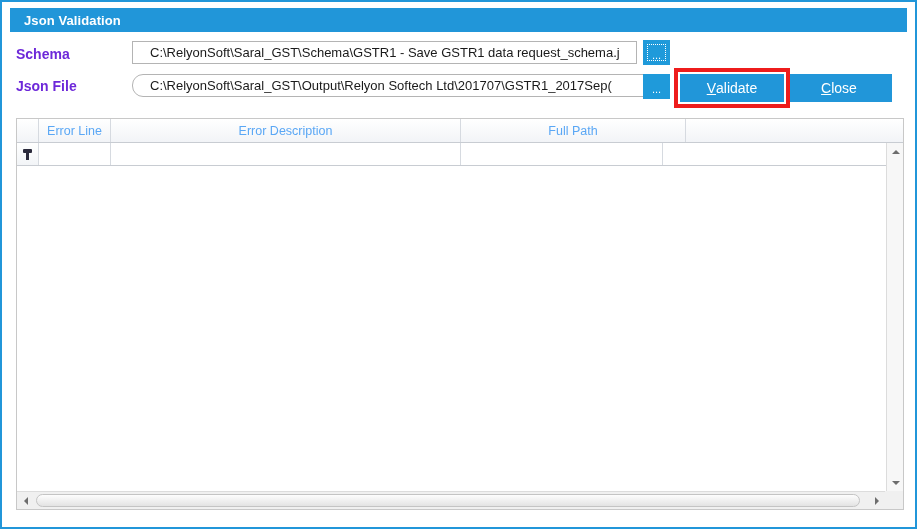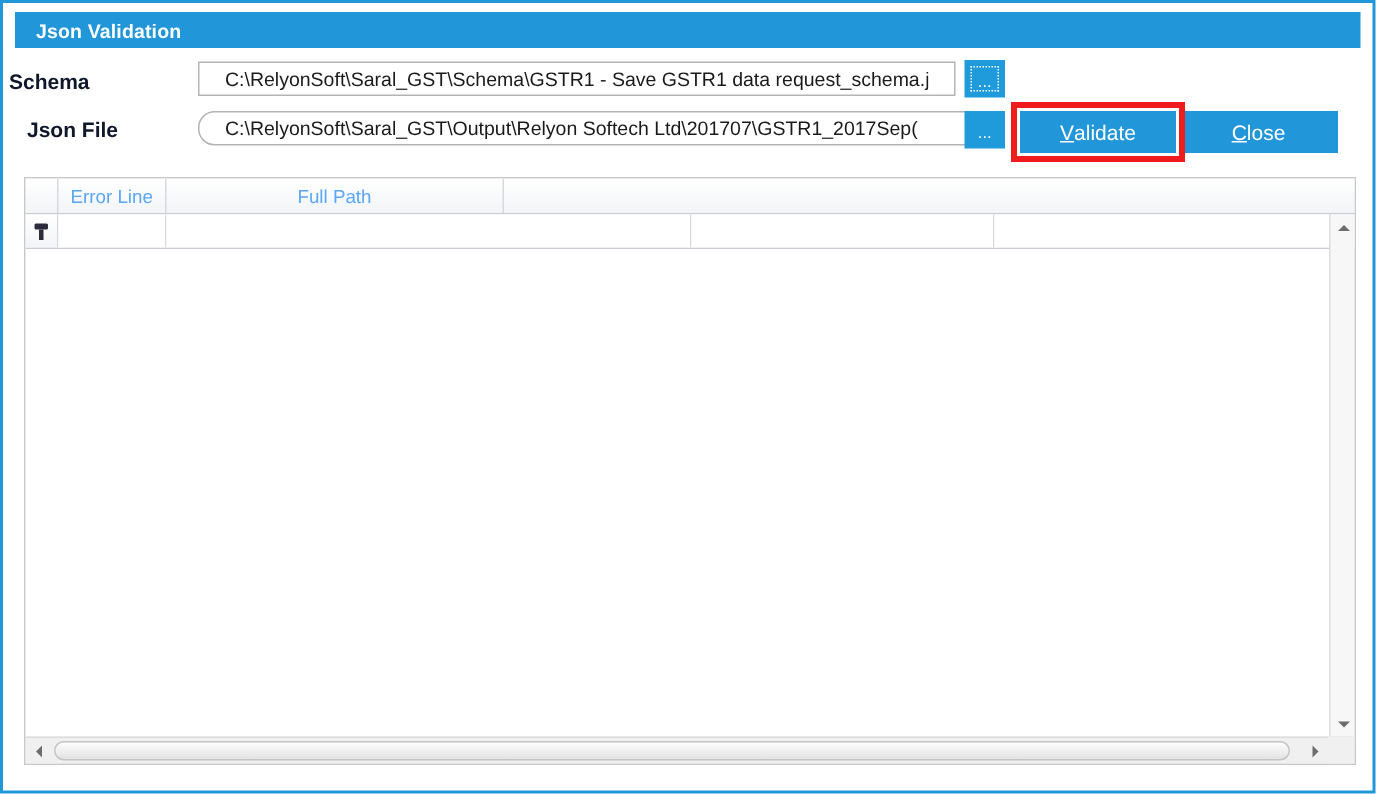--- a/index.html
+++ b/index.html
@@ -41,27 +41,27 @@
     color: #ffffff;
     font-size: 13px;
     font-weight: bold;
     padding-left: 14px;
     letter-spacing: 0.1px;
   }
 
   
   .field-label {
     position: absolute;
-    color: #0f172a;
+    color: #6d28d9;
     font-size: 14px;
     font-weight: bold;
-    left: 4px;
+    left: 14px;
   }
   #label-schema { top: 44px; }
-  #label-jsonfile { top: 76px; margin-left: 12px; }
+  #label-jsonfile { top: 76px; }
 
   .path-input {
     position: absolute;
     box-sizing: border-box;
     height: 23px;
     border: 1px solid #b4b4b4;
     background: #ffffff;
     font-family: "Liberation Sans", sans-serif;
     font-size: 13px;
     color: #1a1a1a;
@@ -384,20 +384,21 @@
     <span class="accel">C</span>
       <span>lose</span>
   </button>
   <div id="validate-highlight"></div>
 
   <div id="grid">
 
     <div id="grid-header">
       <div class="hcell rowheader"></div>
       <div class="hcell c-errorline">Error Line</div>
+      <div class="hcell c-errordesc">Error Description</div>
       <div class="hcell c-fullpath">Full Path</div>
     </div>
 
     <div id="grid-filterrow">
       <div class="fcell rowheader">
         <span class="newrow-glyph"></span>
       </div>
       <div class="fcell c-errorline"></div>
       <div class="fcell c-errordesc"></div>
       <div class="fcell c-entered"></div>

